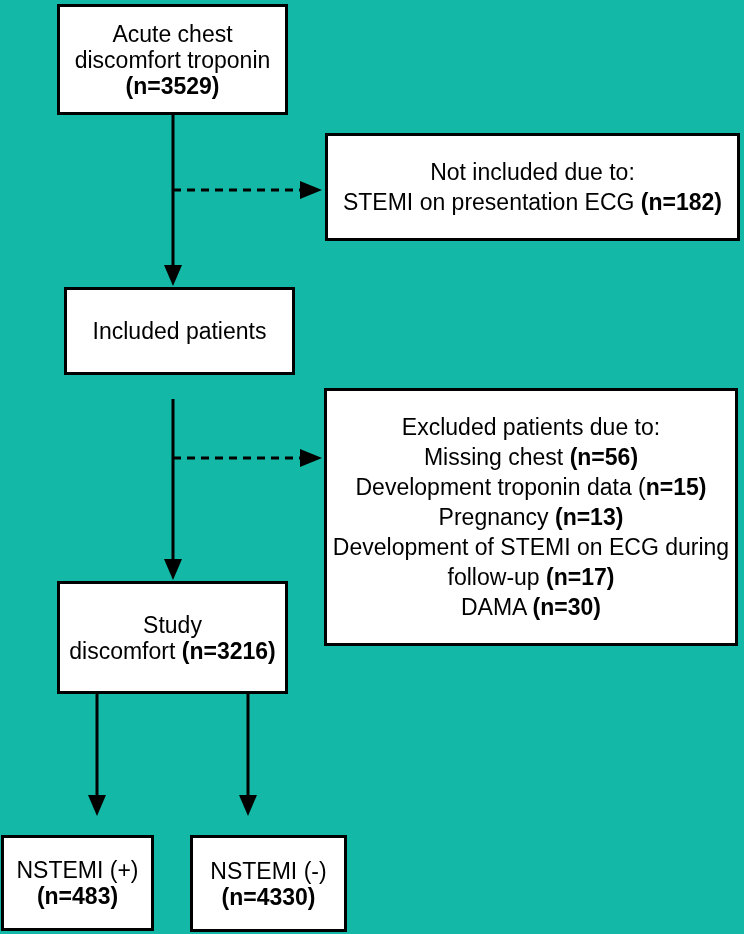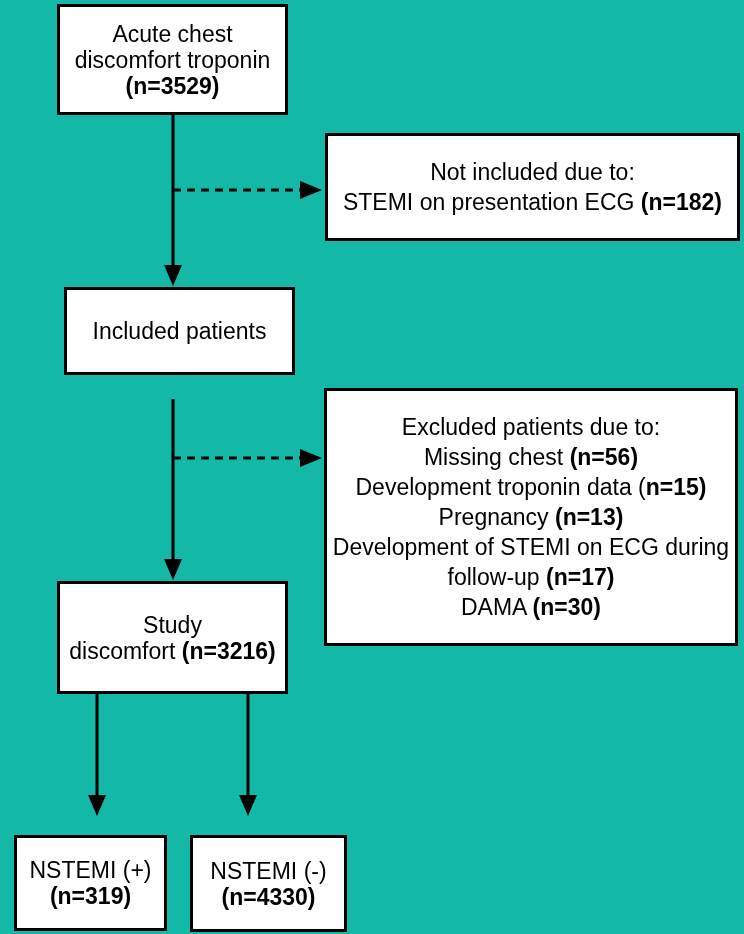--- a/index.html
+++ b/index.html
@@ -33,21 +33,21 @@
   .right .lines { line-height: 30px; }
   .line { white-space: nowrap; }
   .b { font-weight: 700; }
 
   
   #box-acute     { left: 57px;  top: 4px;   width: 231px; height: 111px; }
   #box-notinc    { left: 325px; top: 133px; width: 415px; height: 108px; }
   #box-included  { left: 64px;  top: 287px; width: 231px; height: 88px; }
   #box-excluded  { left: 324px; top: 378px; width: 414px; height: 258px; margin-top: 10px; }
   #box-study     { left: 57px;  top: 581px; width: 231px; height: 113px; }
-  #box-nstemipos { left: 14px;   top: 835px; width: 153px; height: 96px;  }
+  #box-nstemipos { left: 1px;   top: 835px; width: 153px; height: 96px;  }
   #box-nstemineg { left: 190px; top: 835px; width: 157px; height: 97px;  }
 </style>
 </head>
 <body>
 
 <div id="canvas">
 
   <svg id="arrow-layer" viewBox="0 0 744 934" xmlns="http://www.w3.org/2000/svg">
     <g>
       <line class="st" x1="173" y1="115" x2="173" y2="267"></line>
@@ -111,21 +111,21 @@
   <div id="box-study" class="box">
     <div class="lines">
         <div class="line"><span>Study</span></div>
         <div class="line"><span>discomfort </span><span class="b">(n=3216)</span></div>
       </div>
   </div>
 
   <div id="box-nstemipos" class="box">
     <div class="lines">
         <div class="line"><span>NSTEMI (+)</span></div>
-        <div class="line"><span class="b">(n=319)</span></div>
+        <div class="line"><span class="b">(n=483)</span></div>
       </div>
   </div>
 
   <div id="box-nstemineg" class="box">
     <div class="lines">
         <div class="line"><span>NSTEMI (-)</span></div>
         <div class="line"><span class="b">(n=4330)</span></div>
       </div>
   </div>
 

